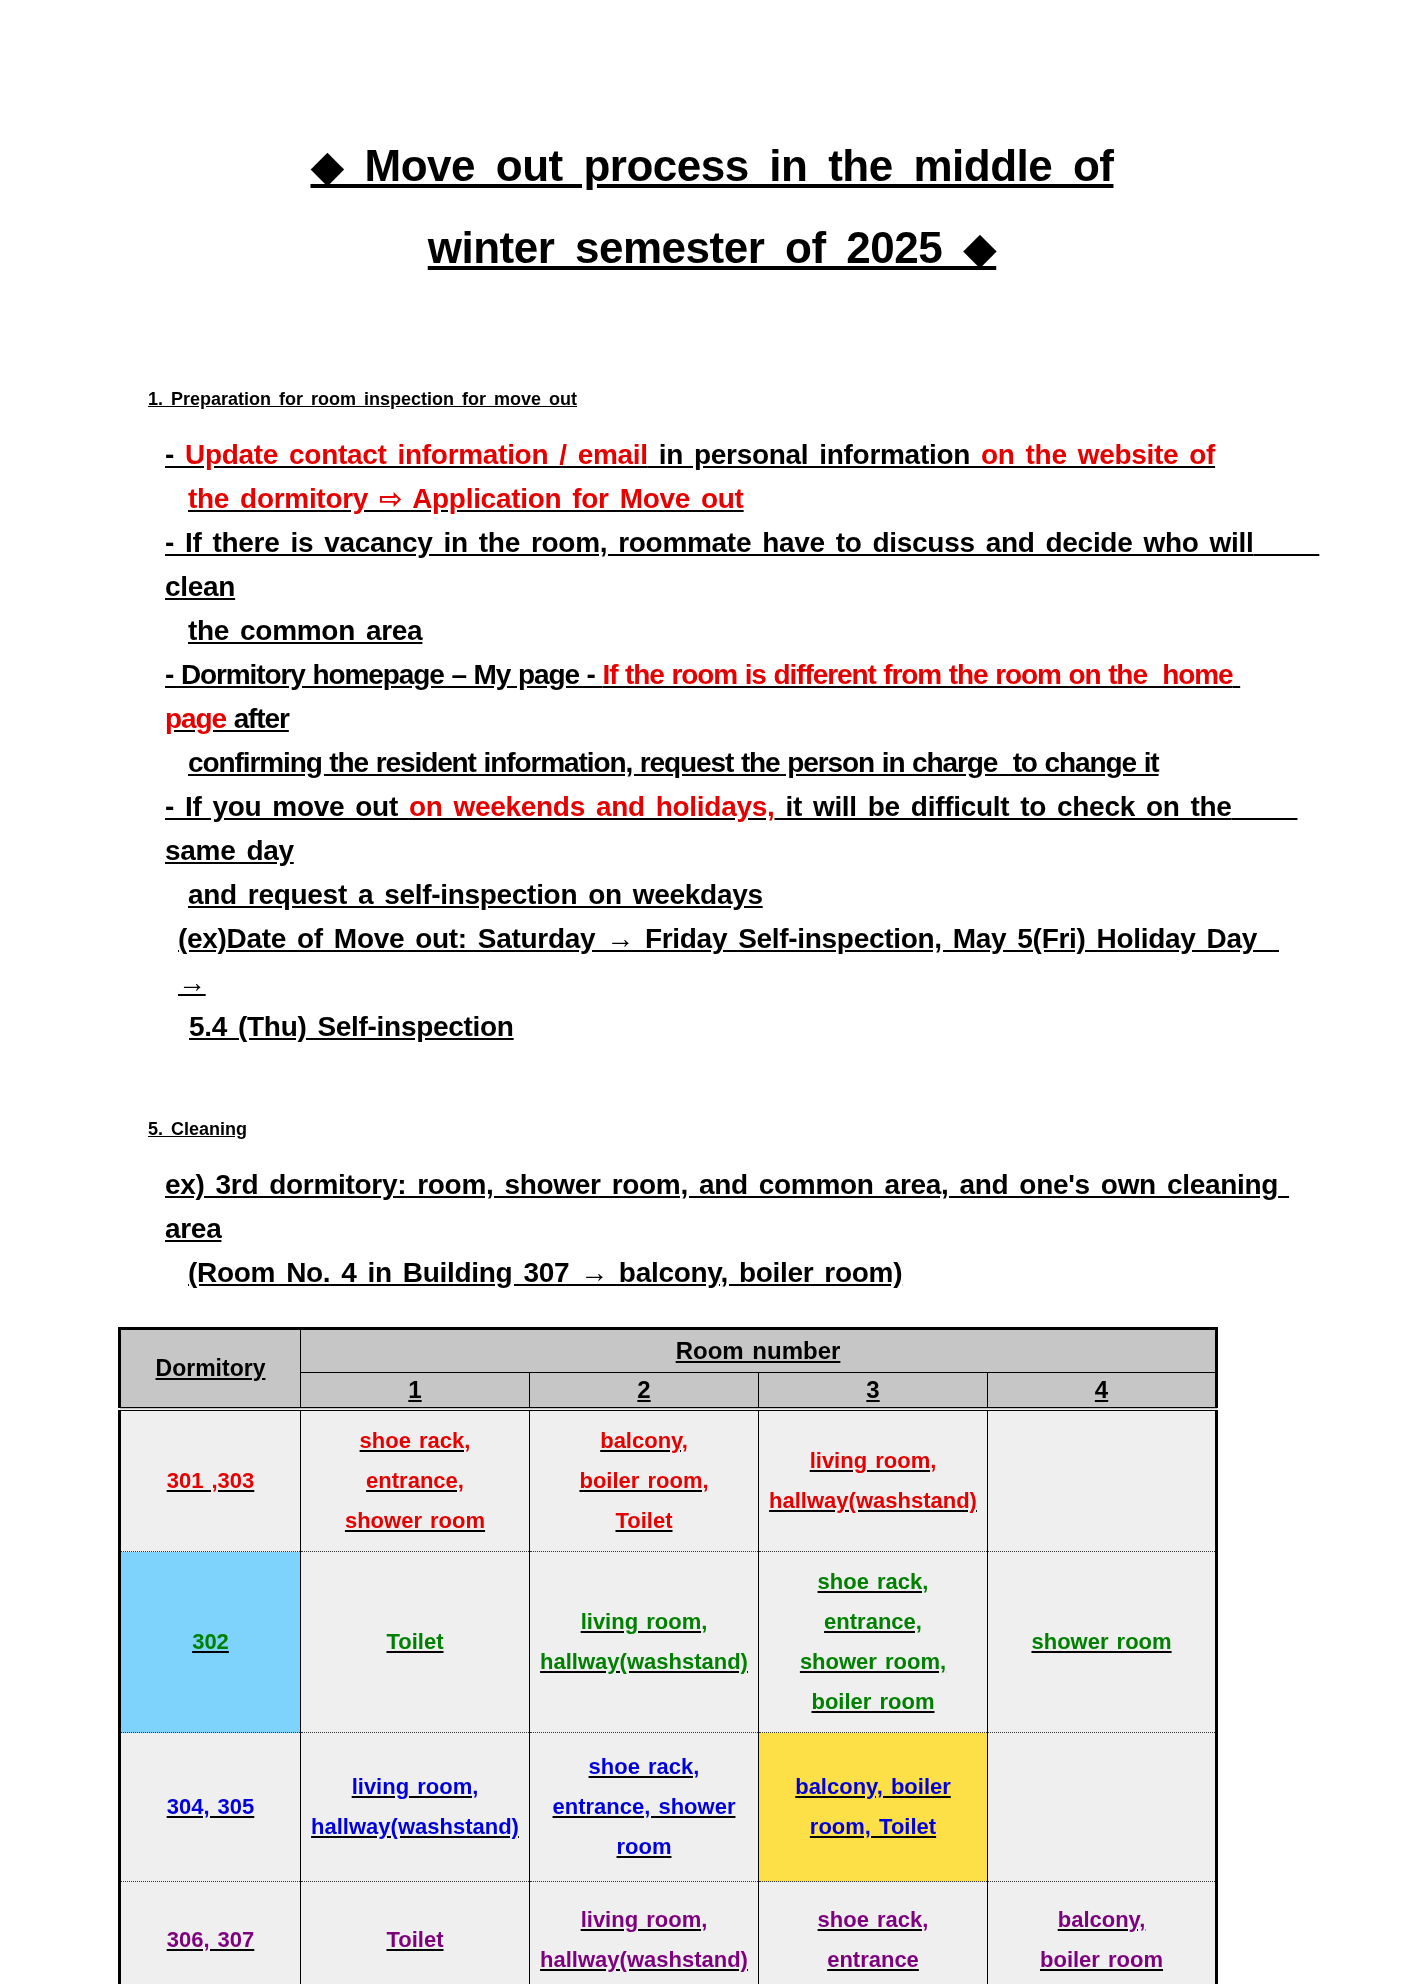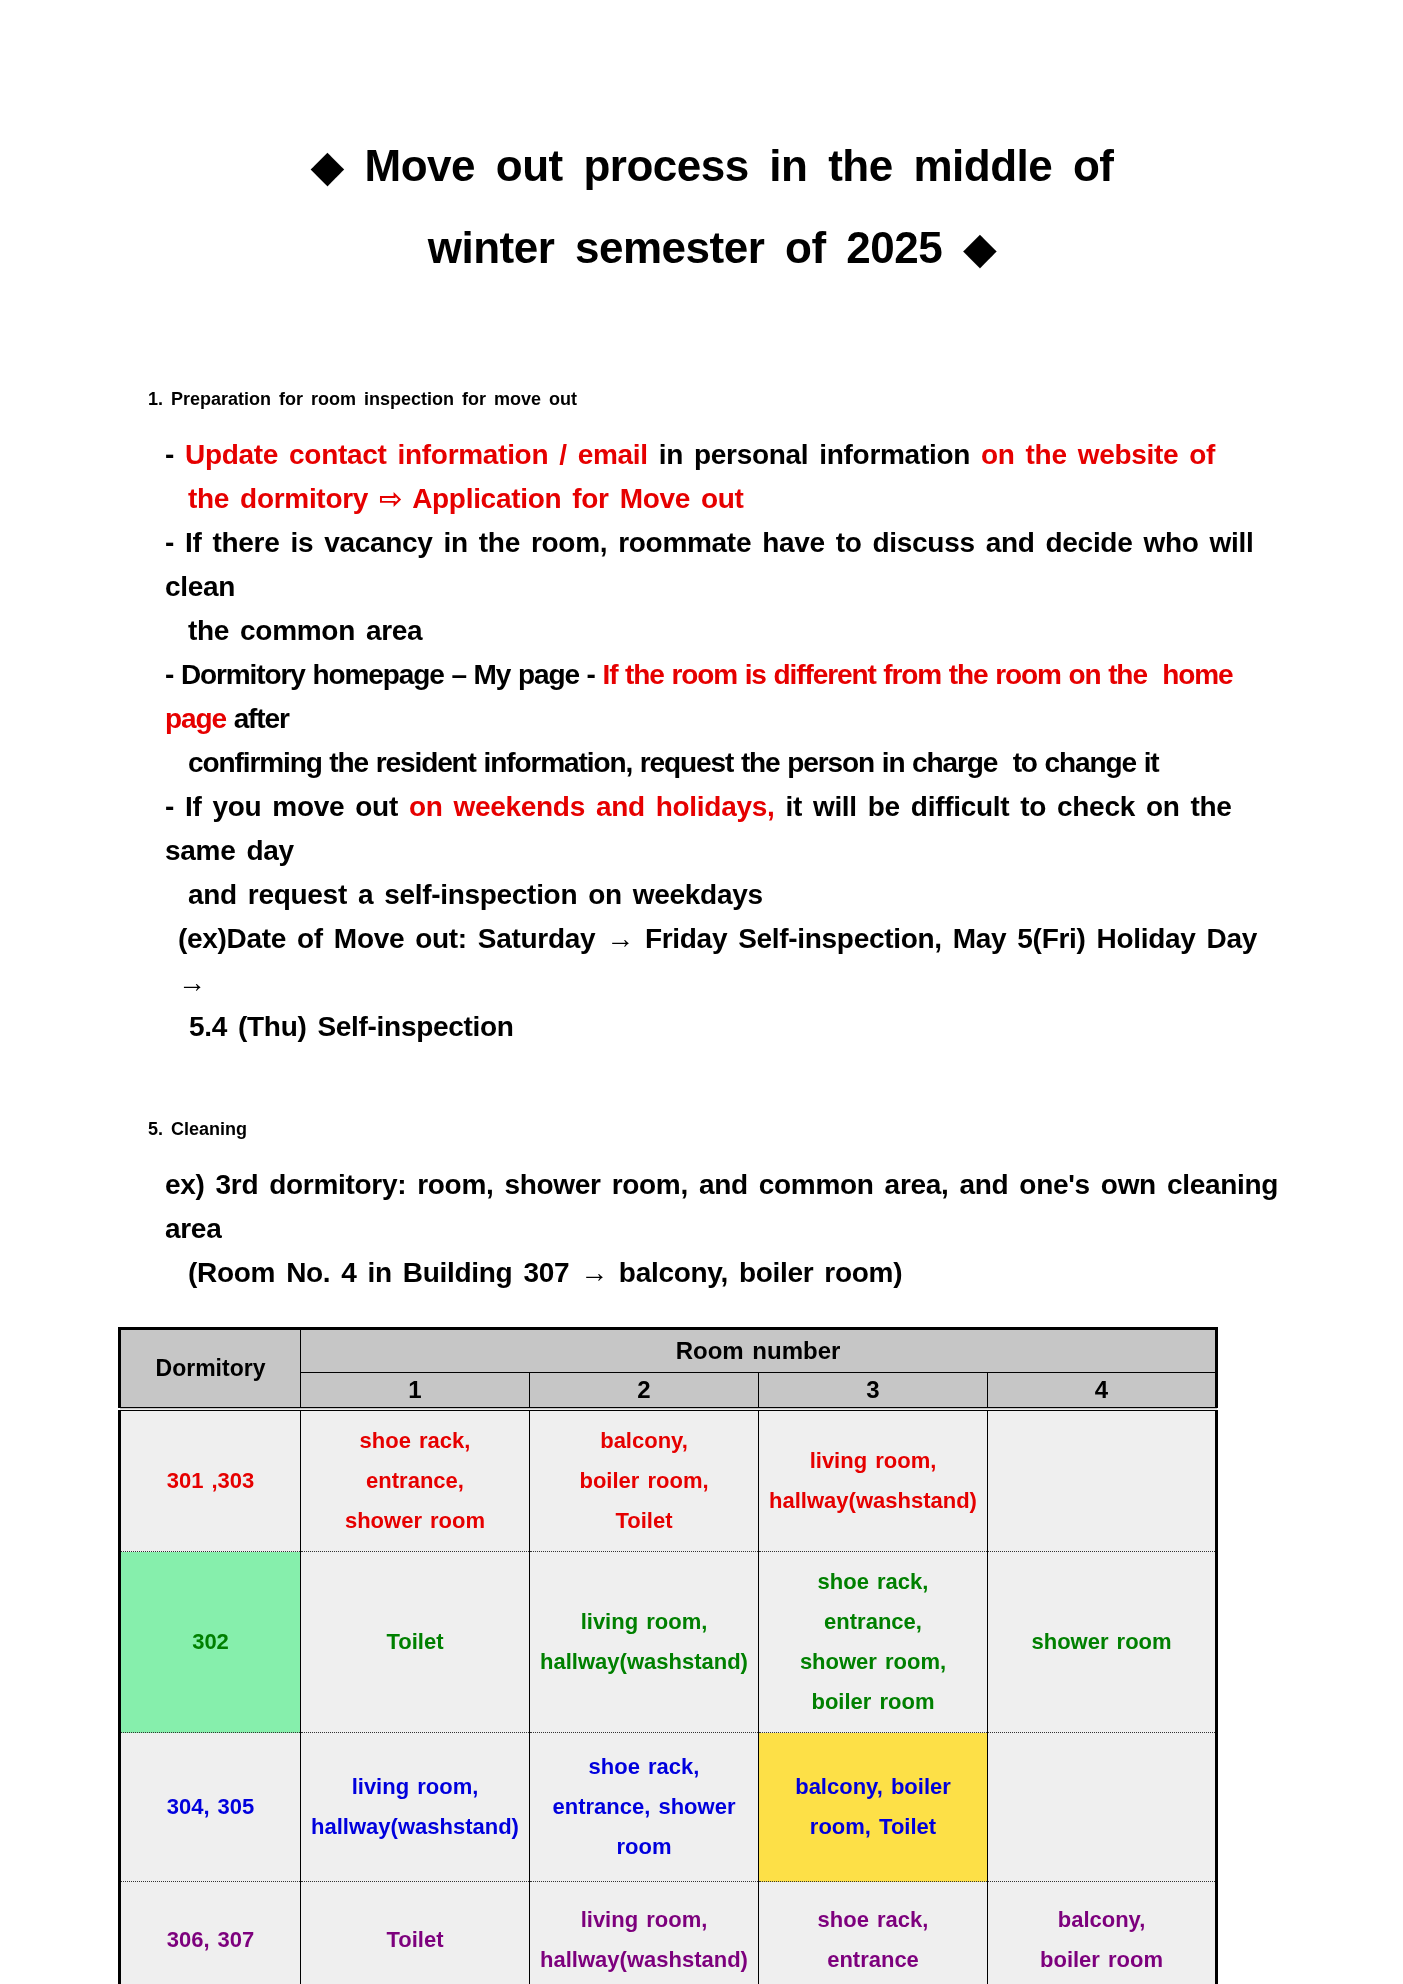--- a/index.html
+++ b/index.html
@@ -4,20 +4,21 @@
 <style>
   html,body{margin:0;padding:0;background:#fff;}
   .page{
     position:relative;
     width:1403px;height:1984px;
     background:#ffffff;
     overflow:hidden;
     font-family:"Liberation Sans","DejaVu Sans",sans-serif;
     font-weight:700;
     color:#000;
+    text-decoration:underline;
   }
   .content{padding:125px 36px 0 112px;width:1180px;}
   .title{
     text-align:center;
     font-size:44px;
     line-height:82px;
     word-spacing:9px;
     letter-spacing:-0.5px;
     padding-left:20px;
   }
@@ -147,21 +148,21 @@
 entrance,
 shower room</td>
               <td style="color: rgb(230, 0, 0); background: rgb(239, 239, 239);">balcony,
 boiler room,
 Toilet</td>
               <td style="color: rgb(230, 0, 0); background: rgb(239, 239, 239);">living room,
 hallway(washstand)</td>
               <td style="color: rgb(230, 0, 0); background: rgb(239, 239, 239);"></td>
             </tr>
             <tr>
-              <td style="color: rgb(0, 128, 0); background: #86efac;">302</td>
+              <td style="color: rgb(0, 128, 0); background: #7dd3fc;">302</td>
               <td style="color: rgb(0, 128, 0); background: rgb(239, 239, 239);">Toilet</td>
               <td style="color: rgb(0, 128, 0); background: rgb(239, 239, 239);">living room,
 hallway(washstand)</td>
               <td style="color: rgb(0, 128, 0); background: rgb(239, 239, 239);">shoe rack,
 entrance,
 shower room,
 boiler room</td>
               <td style="color: rgb(0, 128, 0); background: rgb(239, 239, 239);">shower room</td>
             </tr>
             <tr>

